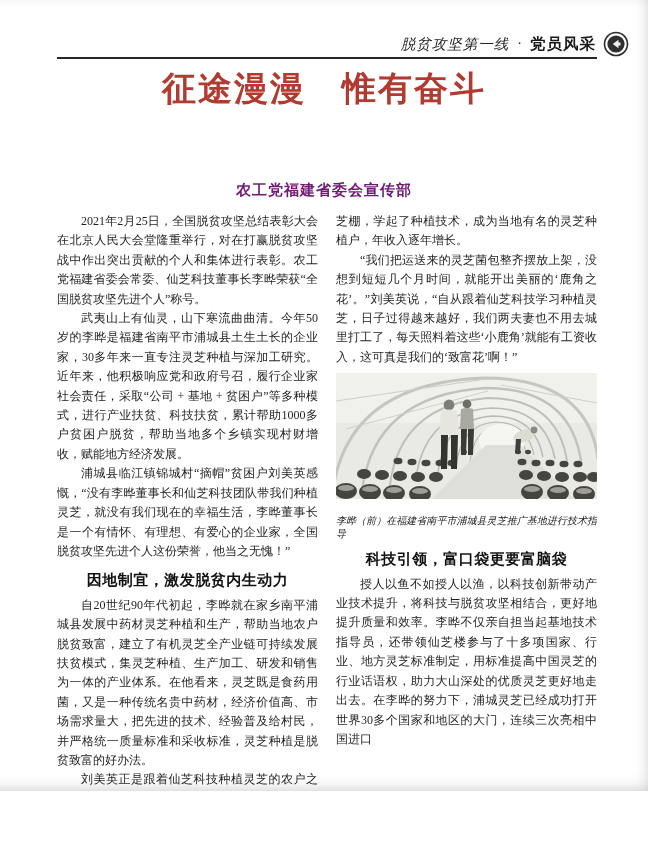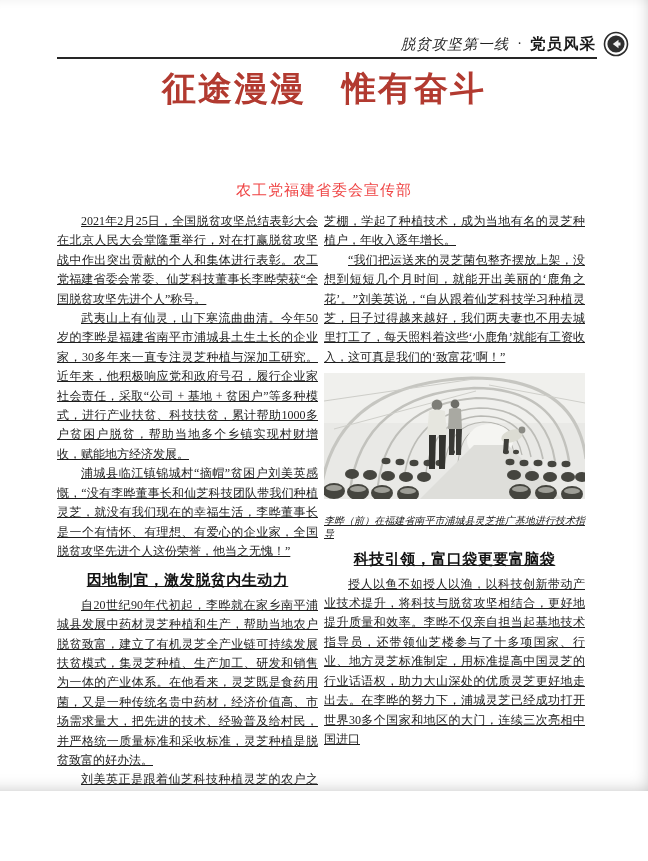--- a/index.html
+++ b/index.html
@@ -24,28 +24,28 @@
     position:absolute;top:66px;left:40px;width:568px;text-align:center;
     font-family:"Liberation Sans",sans-serif;font-weight:bold;font-size:34px;
     letter-spacing:2px;
   }
   .subtitle{
     position:absolute;top:114px;left:40px;width:568px;text-align:center;
     font-style:italic;font-size:22px;line-height:31px;letter-spacing:2px;
   }
   .author{
     position:absolute;top:181px;left:40px;width:568px;text-align:center;
-    font-family:"Liberation Sans",sans-serif;font-weight:normal;font-size:15px;color:#ef4444;
+    font-family:"Liberation Sans",sans-serif;font-weight:bold;font-size:15px;color:#701a75;
     letter-spacing:1px;
   }
 
   
   .columns{
     position:absolute;top:212px;left:57px;width:540px;height:606px;
-    display:flex;gap:6px;overflow:hidden;text-decoration:underline;
+    display:flex;gap:18px;overflow:hidden;
   }
   .col{width:261px;font-size:12px;line-height:19.4px;text-align:justify;color:#1f1f1f;}
   .col p{margin:0;text-indent:2em;}
   .col p.no-indent{text-indent:0;}
   .sec-heading{
     text-align:center;font-family:"Liberation Sans",sans-serif;font-weight:bold;
     font-size:15px;color:#111;margin:9px 0 6px;letter-spacing:.5px;
   }
   
   figure.photo{margin:6px 0 0;width:261px;}

